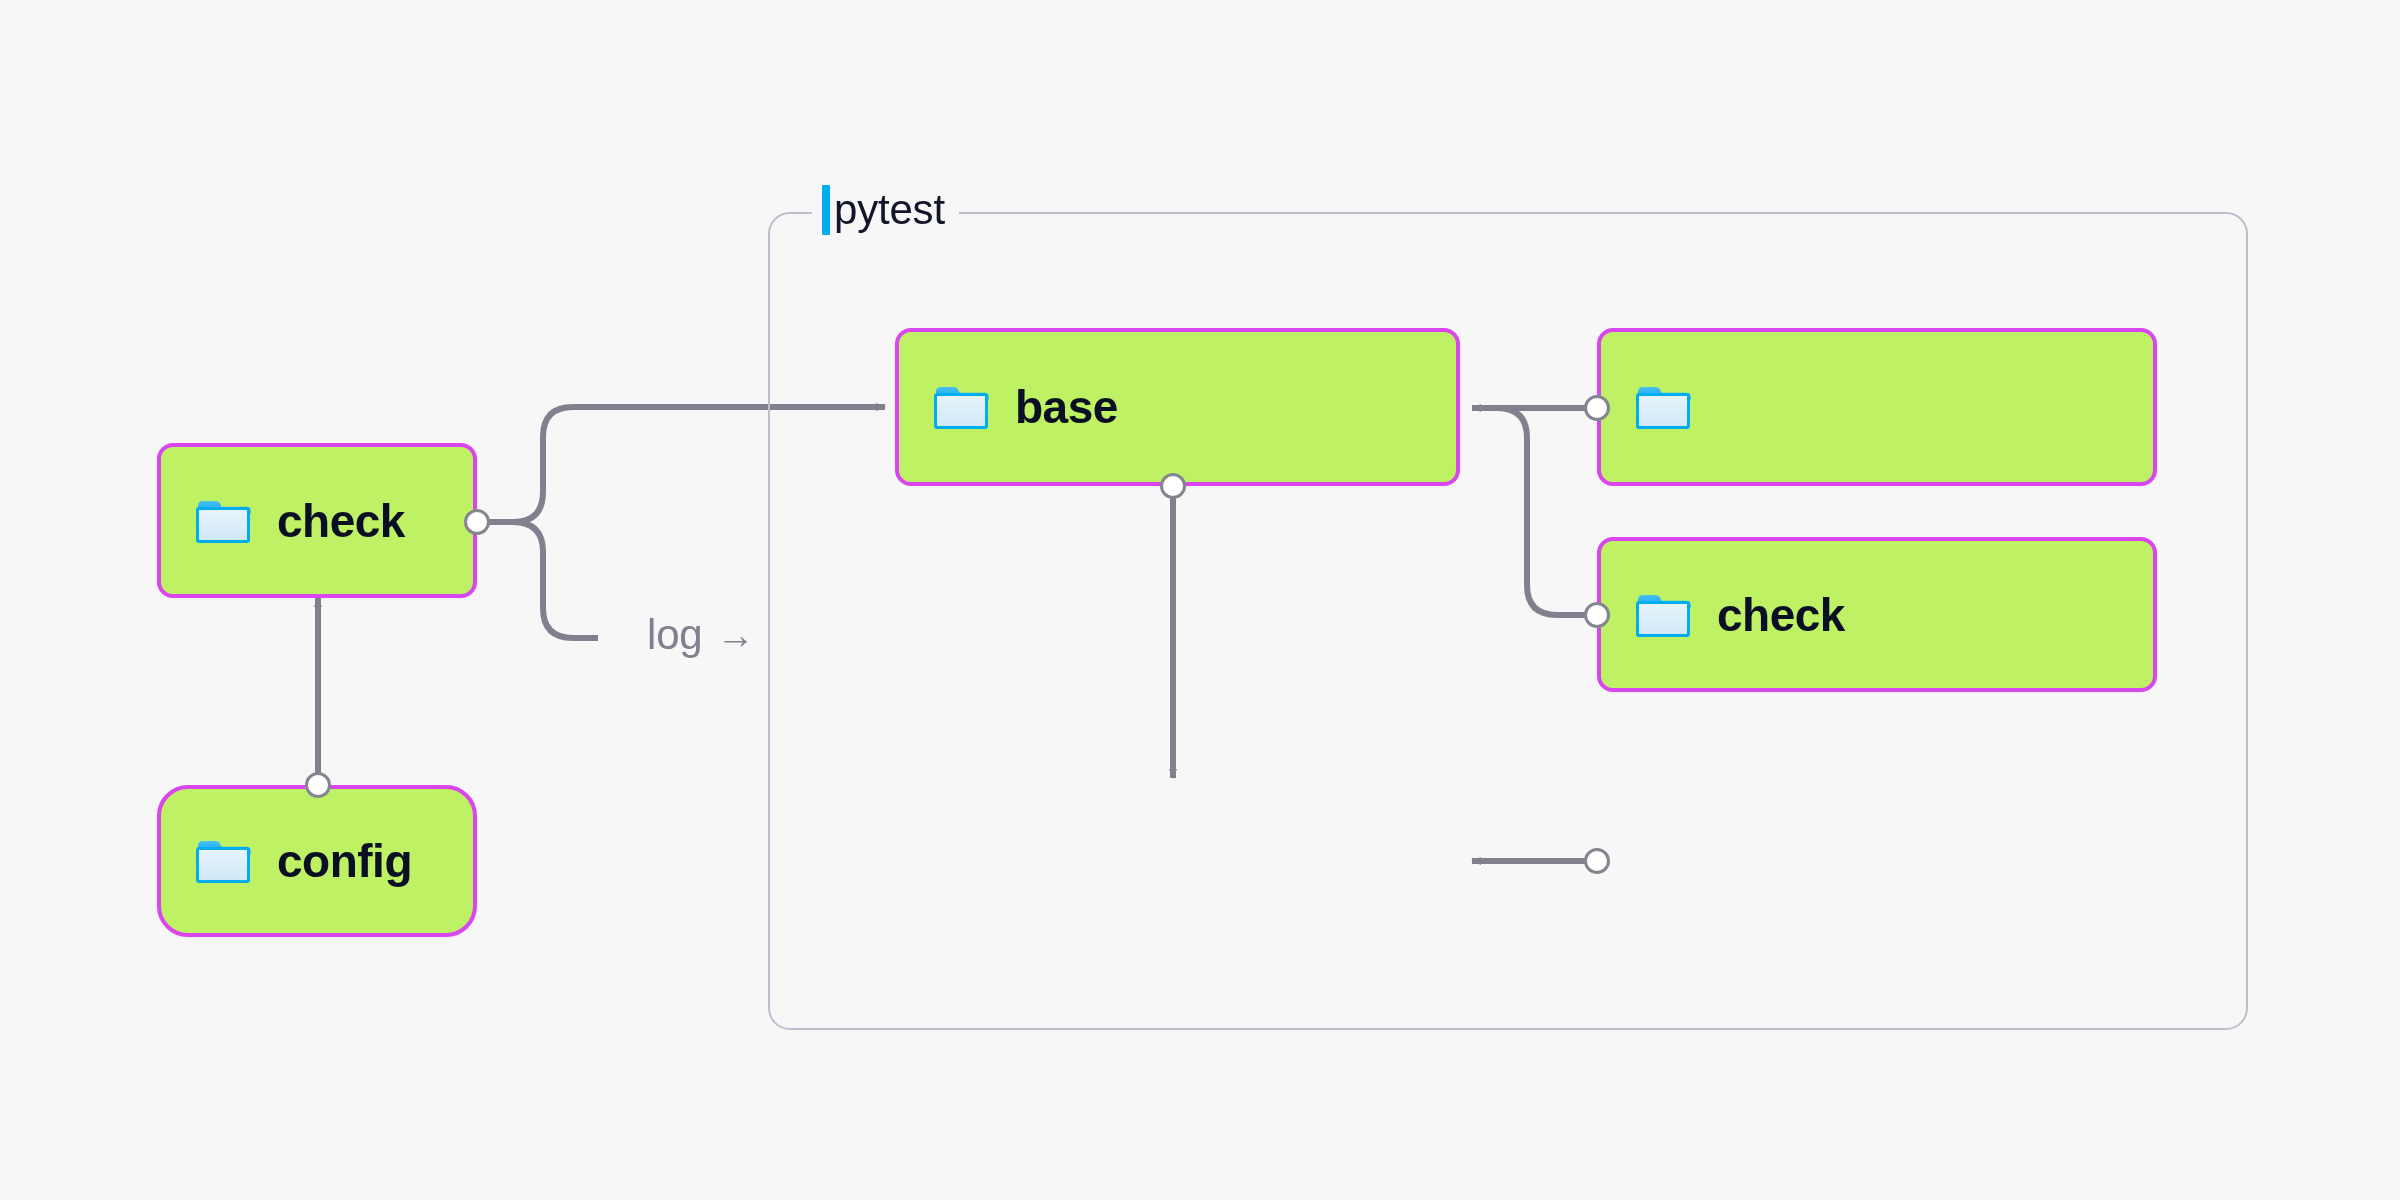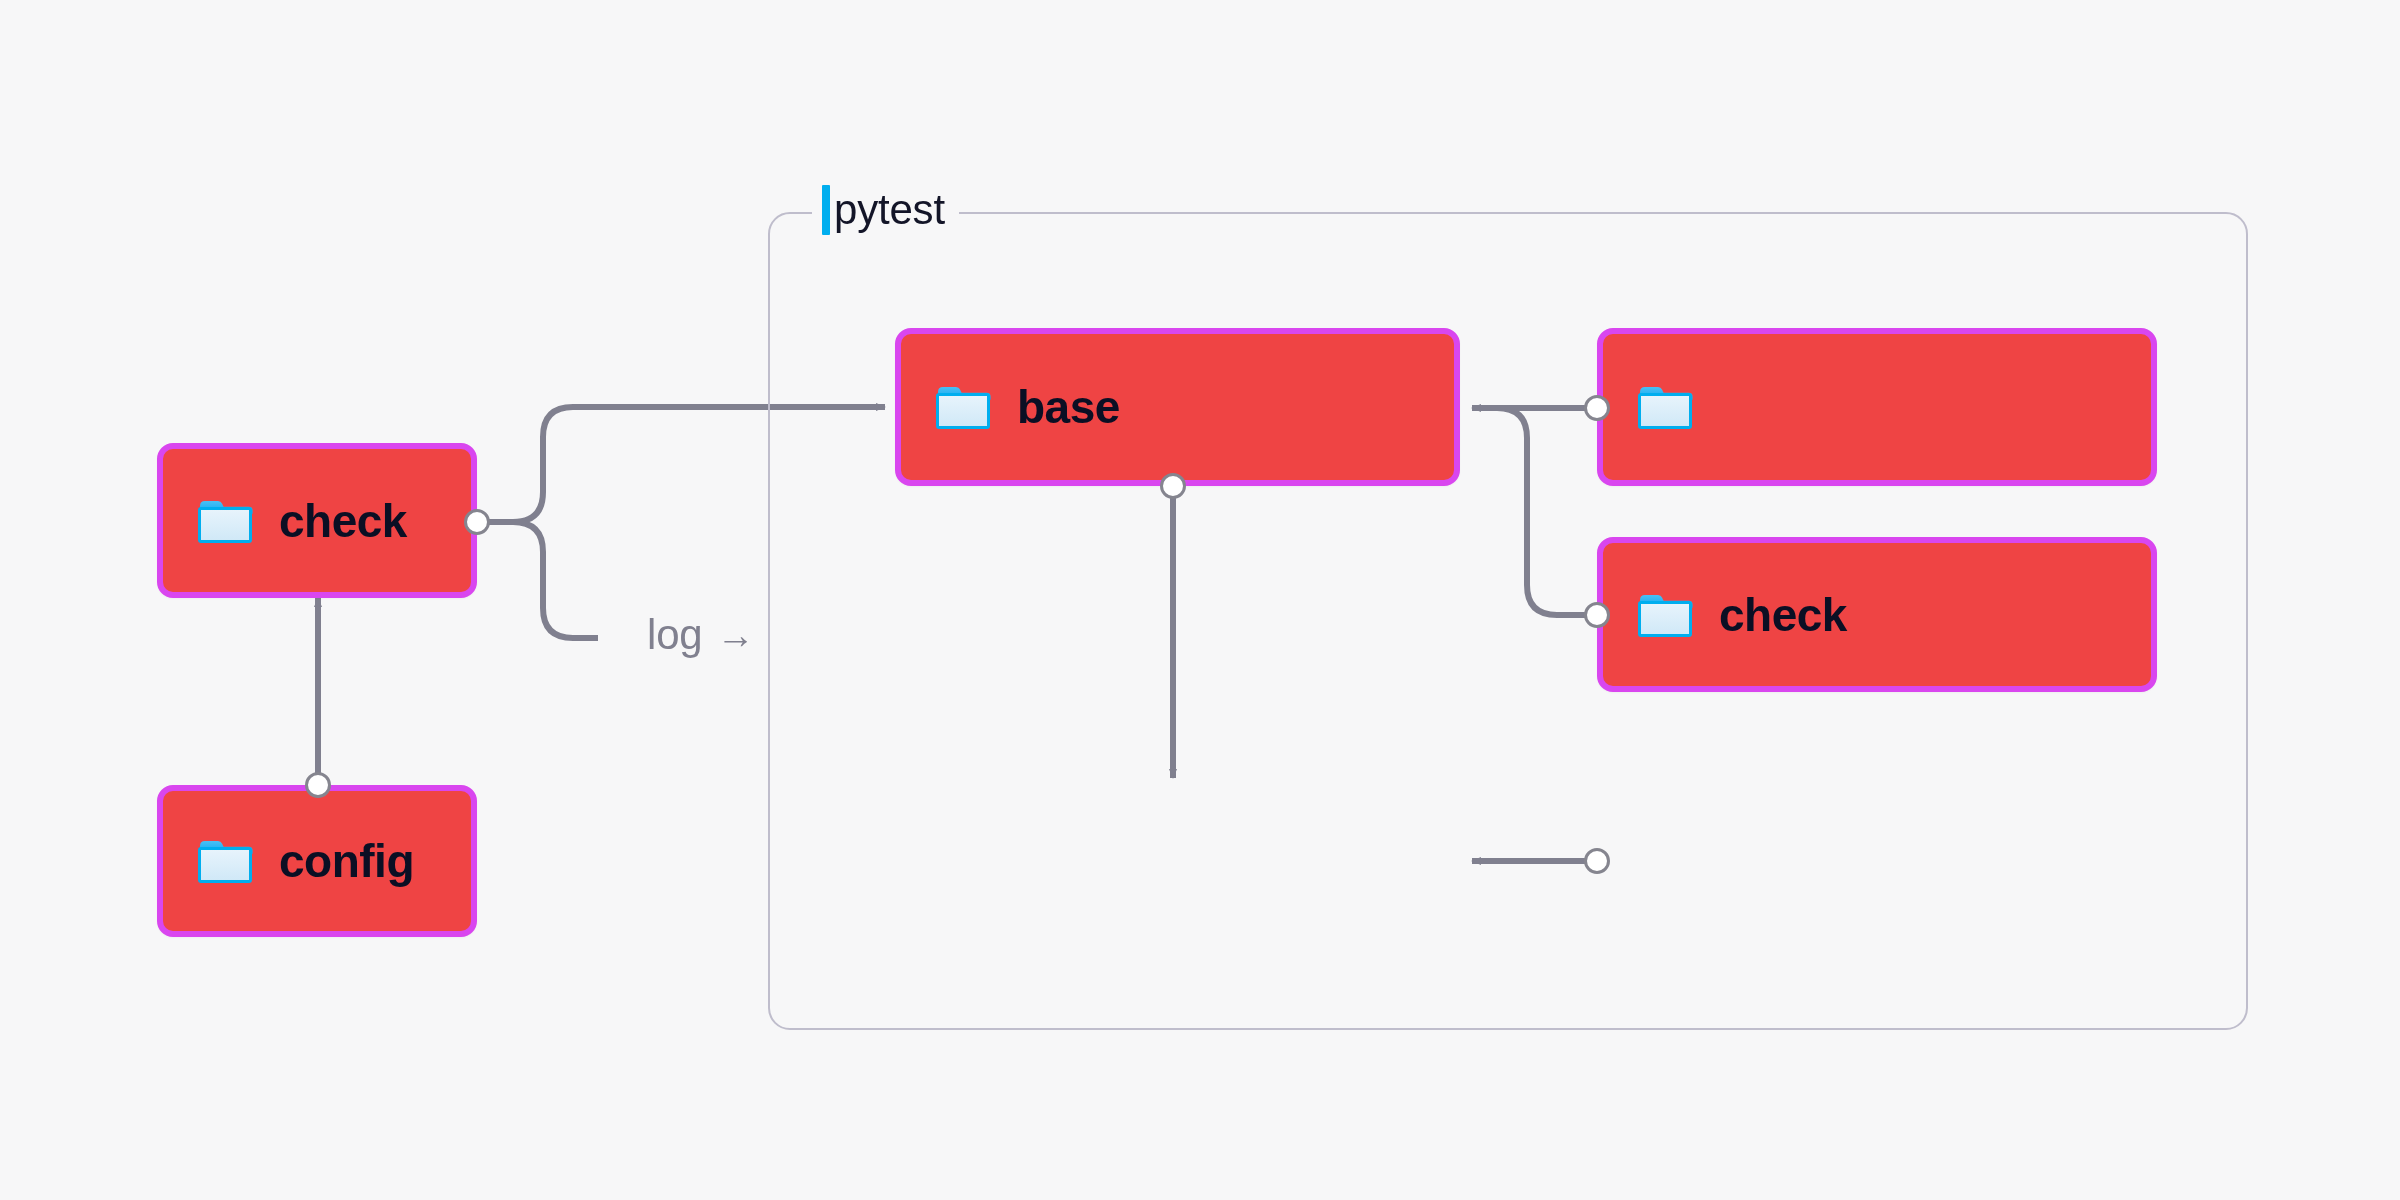--- a/index.html
+++ b/index.html
@@ -51,22 +51,22 @@
     font-size: 42px;
     color: #131528;
     font-weight: 400;
     letter-spacing: -0.2px;
     white-space: nowrap;
   }
   
   .node {
     position: absolute;
     box-sizing: border-box;
-    background: #ef4444;
-    border: 6px solid #d946ef;
+    background: #bef264;
+    border: 4px solid #d946ef;
     border-radius: 16px;
     display: flex;
     align-items: center;
     padding-left: 34px;
     gap: 26px;
     box-shadow: 0 1px 2px rgba(20,20,40,0.035);
   }
   .node-label {
     font-size: 46px;
     font-weight: 700;
@@ -177,21 +177,21 @@
     <span class="folder-icon">
       <svg viewBox="0 0 56 48" width="56" height="48">
         <path d="M3,9 q0-5 5-5 h13 q3,0 4,2.5 l1.6,3.2 h25 q4,0 4,4 v3 H3 Z" fill="url(#folderTabGrad)"></path>
         <rect x="2.5" y="11.5" width="51" height="33" rx="1.5" fill="url(#folderGrad)" stroke="#00aeef" stroke-width="3"></rect>
       </svg>
     </span>
     <span class="node-label">check</span>
   </div>
   <div class="port" style="left:464px; top:509px;"></div>
 
-  <div class="node" style="left:157px; top:785px; width:320px; height:152px;">
+  <div class="node" style="left:157px; top:785px; width:320px; height:152px;border-radius:31px;">
     <span class="folder-icon">
       <svg viewBox="0 0 56 48" width="56" height="48">
         <path d="M3,9 q0-5 5-5 h13 q3,0 4,2.5 l1.6,3.2 h25 q4,0 4,4 v3 H3 Z" fill="url(#folderTabGrad)"></path>
         <rect x="2.5" y="11.5" width="51" height="33" rx="1.5" fill="url(#folderGrad)" stroke="#00aeef" stroke-width="3"></rect>
       </svg>
     </span>
     <span class="node-label">config</span>
   </div>
   <div class="port" style="left:305px; top:772px;"></div>
 

